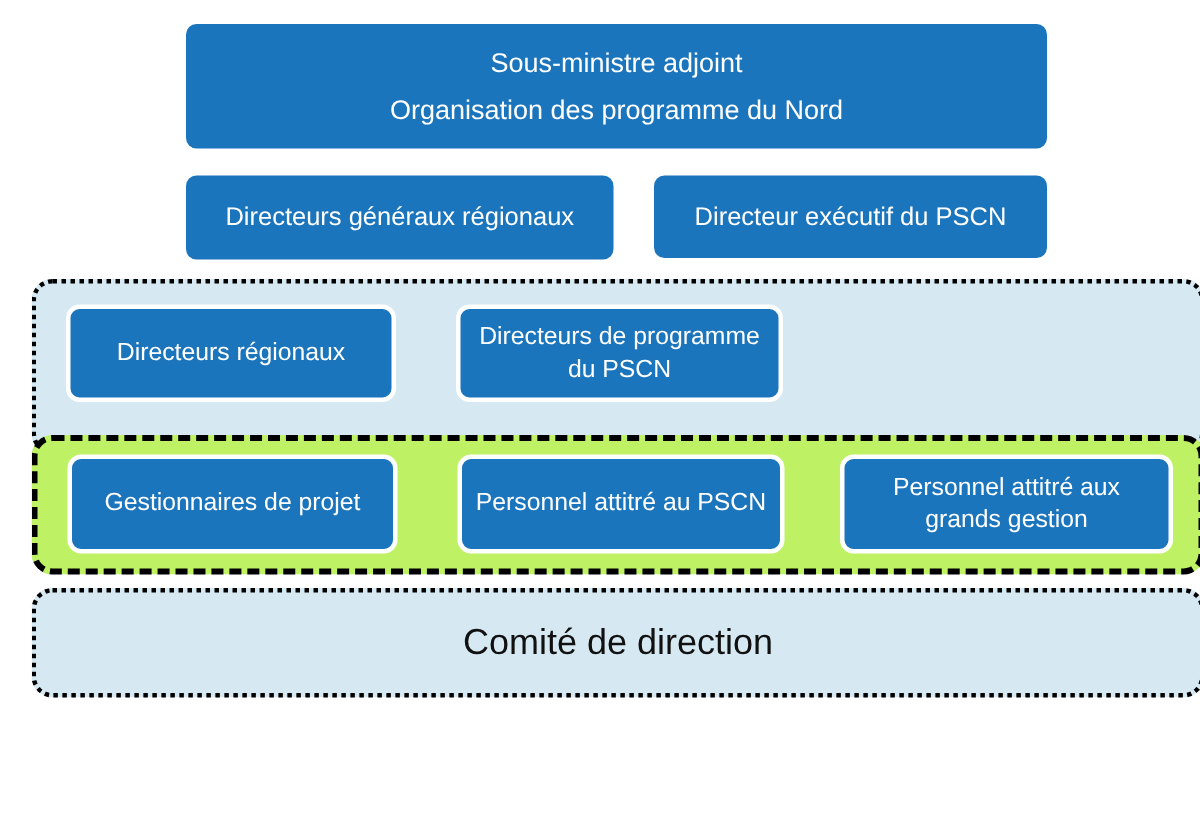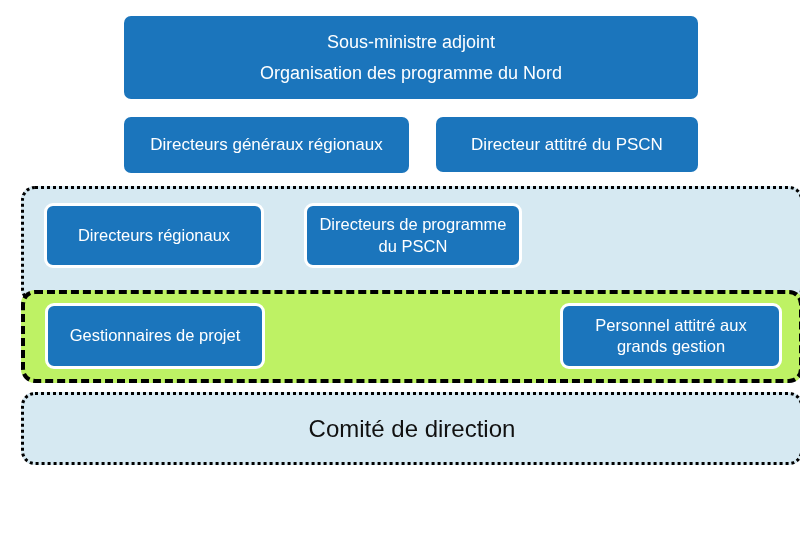--- a/index.html
+++ b/index.html
@@ -84,36 +84,39 @@
 
   <div class="blue-box top-box">
     <span>Sous-ministre adjoint</span>
     <span>Organisation des programme du Nord</span>
   </div>
 
   <div class="blue-box lvl2-left">
     <span>Directeurs généraux régionaux</span>
   </div>
   <div class="blue-box lvl2-right">
-    <span>Directeur attitré du PSCN</span>
+    <span>Directeur exécutif du PSCN</span>
   </div>
 
   <div class="band dotted band-directors">
     <div class="inner-box col1">
       <span>Directeurs régionaux</span>
     </div>
     <div class="inner-box col2">
       <span>Directeurs de programme du PSCN</span>
     </div>
   </div>
 
   <div class="band dashed band-staff">
     <div class="inner-box col1">
       <span>Gestionnaires de projet</span>
     </div>
+    <div class="inner-box col2">
+      <span>Personnel attitré au PSCN</span>
+    </div>
     <div class="inner-box col3">
       <span>Personnel attitré aux grands gestion</span>
     </div>
   </div>
 
   <div class="band dotted band-direction">
     <div class="committee-label">Comité de direction</div>
   </div>
 
 

